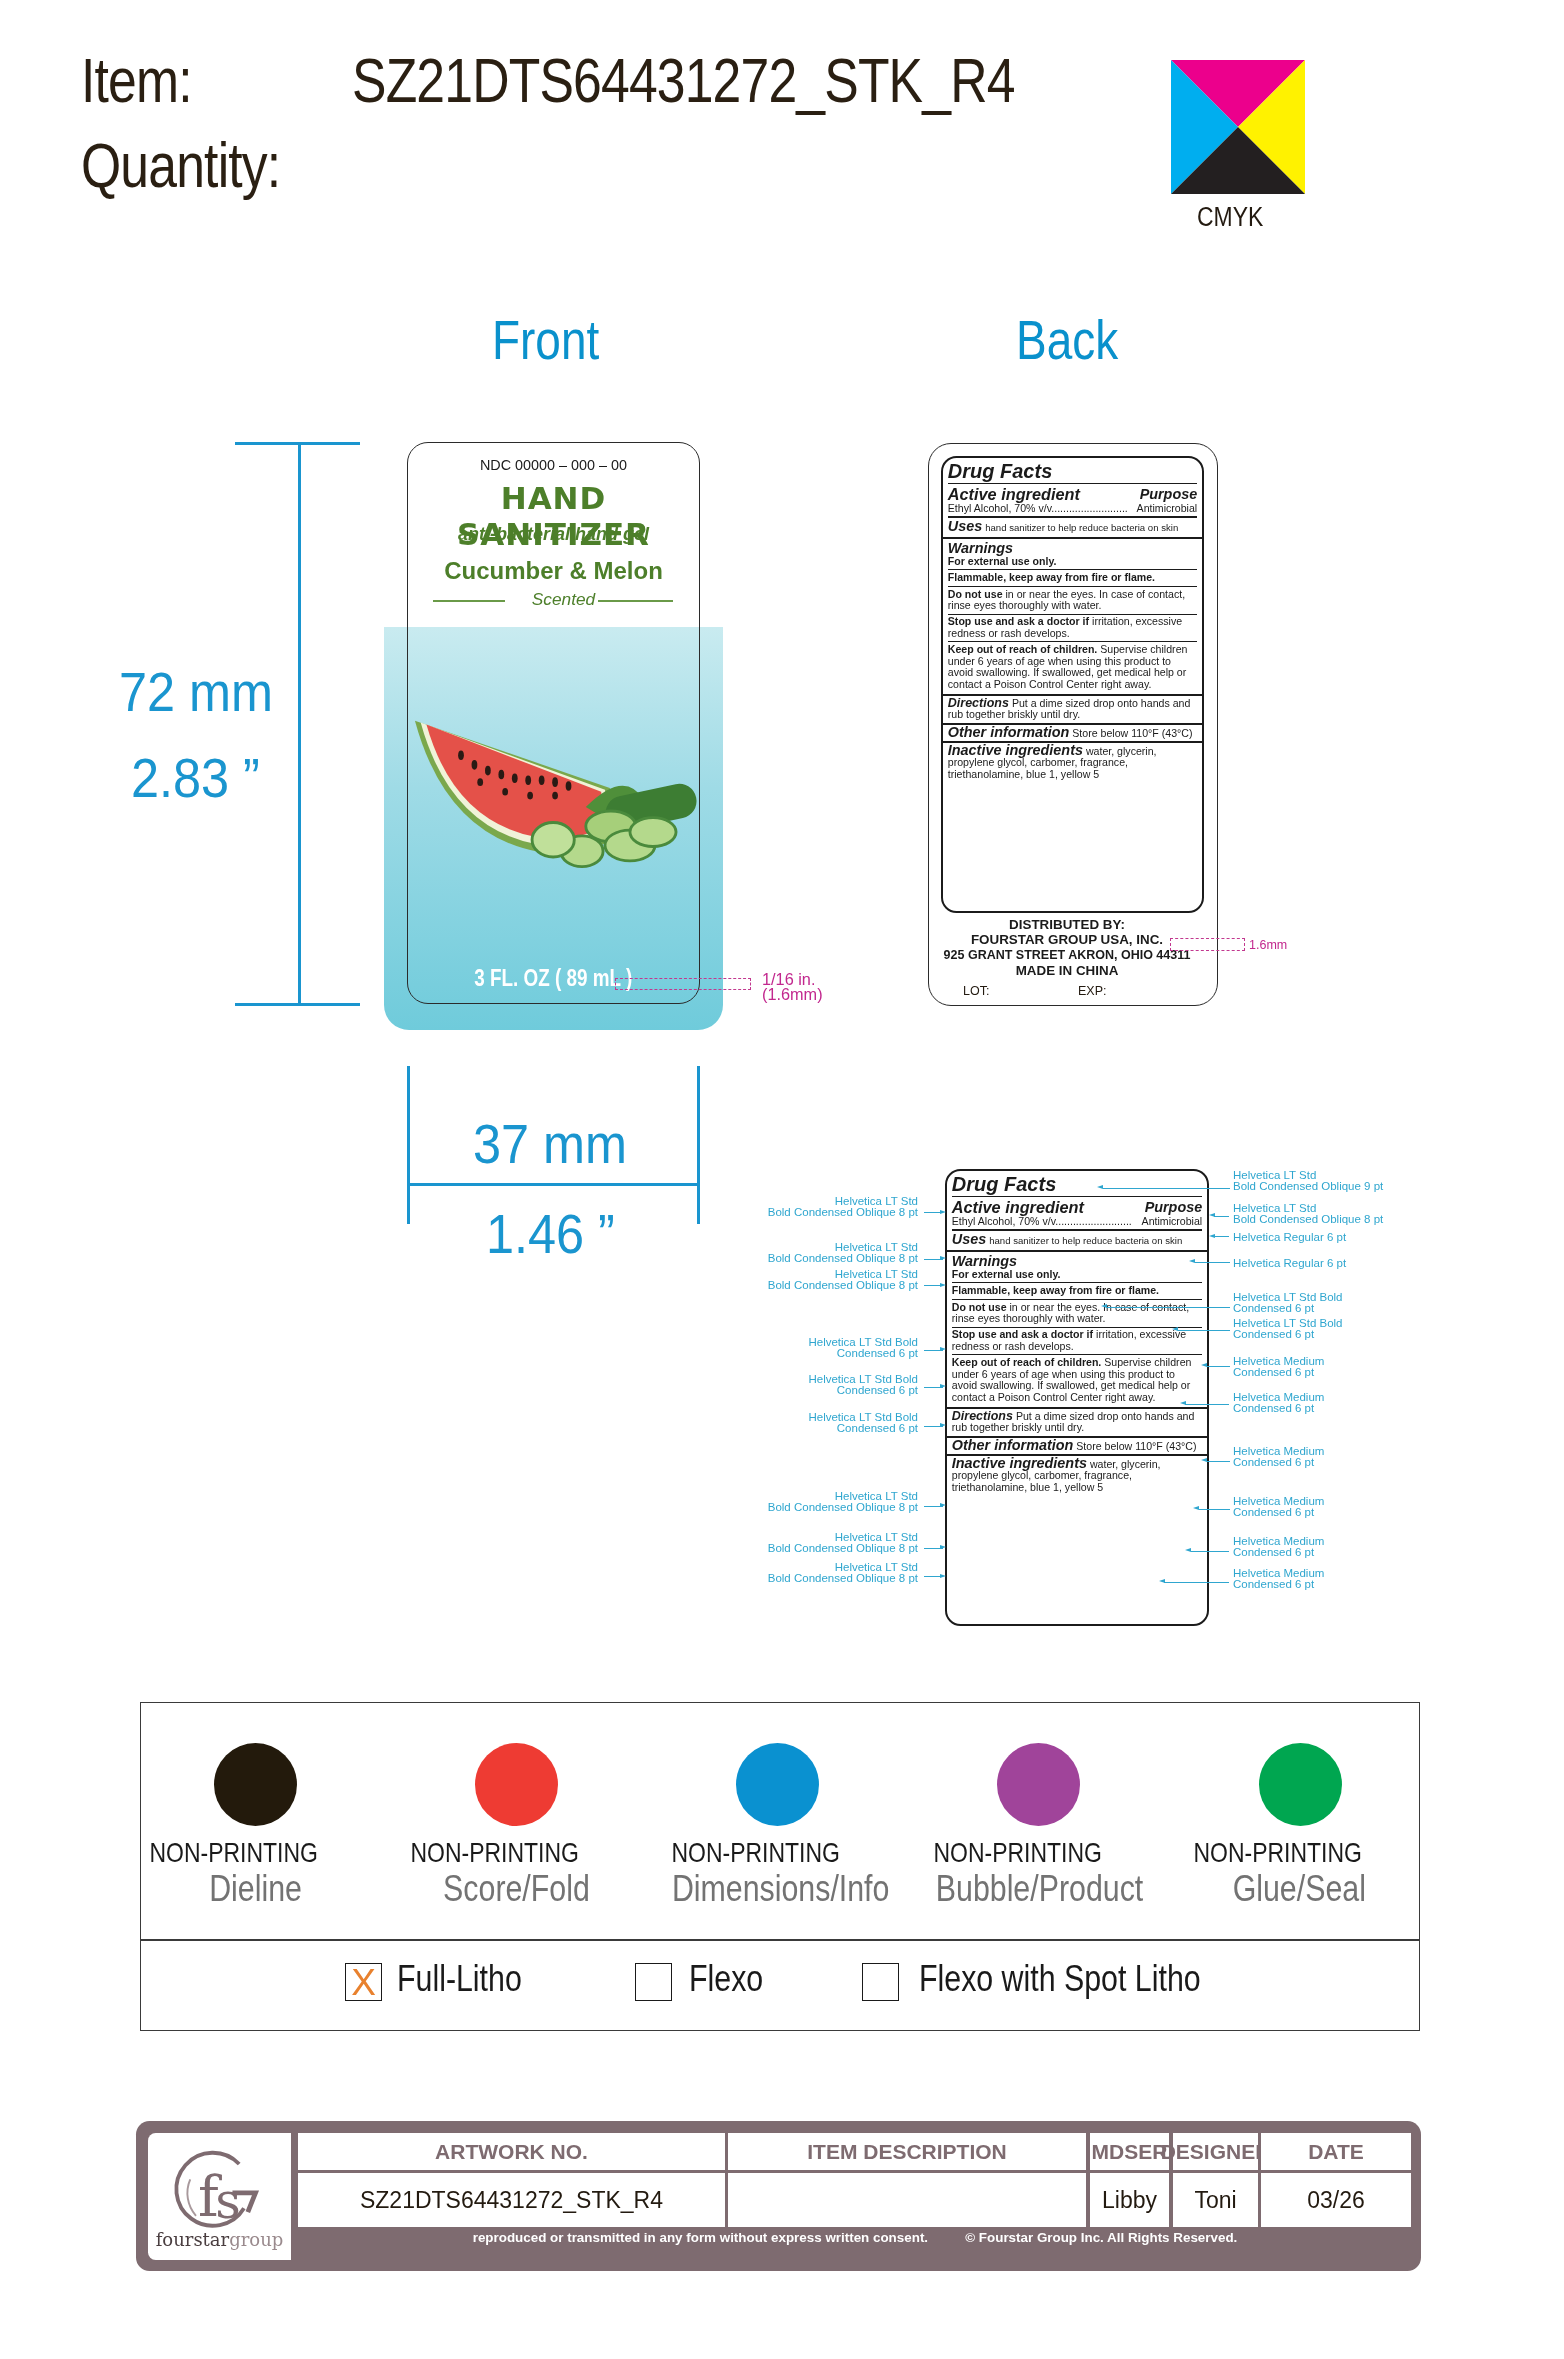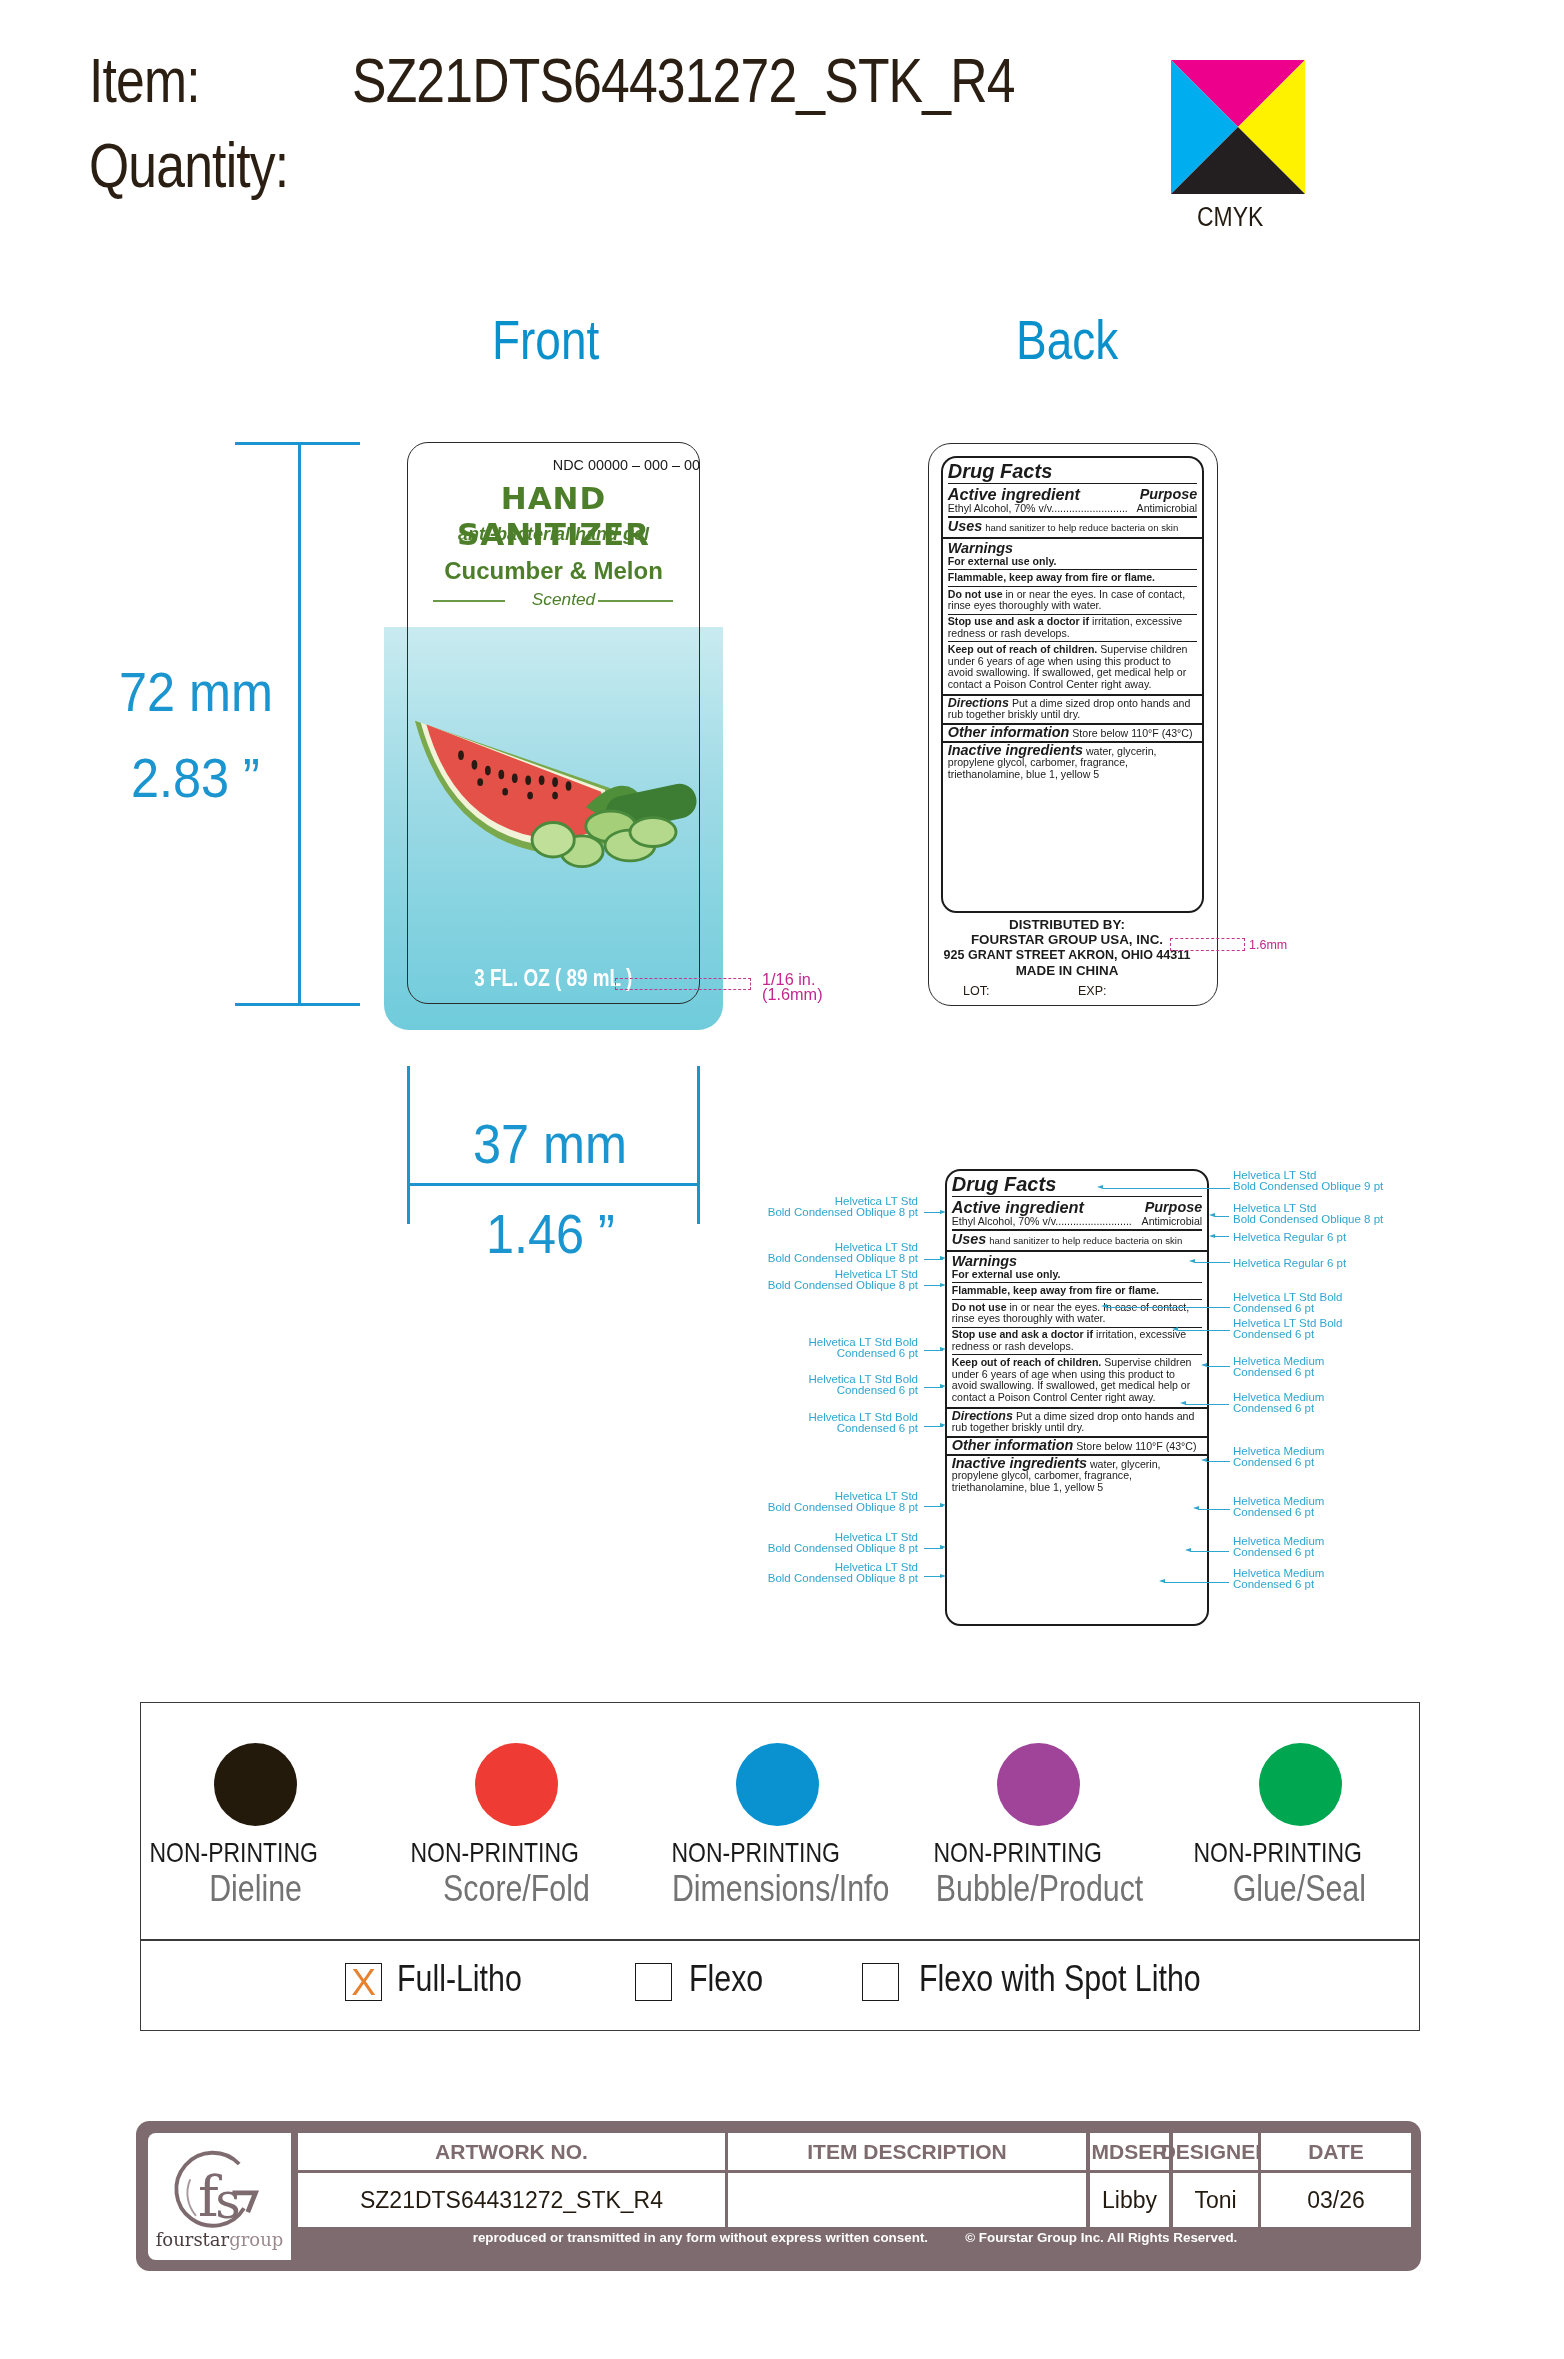--- a/index.html
+++ b/index.html
@@ -2,40 +2,40 @@
 <html><head>
 <meta charset="utf-8">
 <style>
   * { box-sizing: border-box; margin: 0; padding: 0; }
   html, body { width: 1564px; height: 2359px; background: #ffffff; overflow: hidden; }
   body { position: relative; font-family: "Liberation Sans", sans-serif; color: #231a10; }
   .abs { position: absolute; }
   .cond { transform-origin: left top; display: inline-block; white-space: nowrap; }
 
   
-  .hdr-label { font-size: 63px; color: #2a1f12; letter-spacing: -1px; margin-left: 8px; }
+  .hdr-label { font-size: 63px; color: #2a1f12; letter-spacing: -1px; }
   .hdr-item-val { font-size: 63px; color: #2a1f12; letter-spacing: -1px; }
 
   
   .cmyk-box { left: 1171px; top: 60px; width: 135px; width: 134px; height: 134px; }
   .cmyk-label { left: 1197px; top: 202px; font-size: 27px; color: #231a10; }
 
   .view-title { font-size: 56px; color: #0a91cc; text-decoration: underline; }
 
   
   .dim-line { background: #1a95cf; position: absolute; }
   .dim-text { color: #1a95cf; font-size: 56px; position: absolute; white-space: nowrap; }
 
   
   .front-bg { left: 384px; top: 627px; width: 339px; height: 403px;
     background: linear-gradient(180deg, #c9ebf0 0%, #9fdbe6 40%, #6fcbdb 100%);
     border-radius: 0 0 25px 25px; }
   .front-dieline { left: 407px; top: 442px; width: 293px; height: 562px;
     border: 1.9px solid #2b2b2b; border-radius: 21px; }
-  .ndc { left: 407px; top: 457px; width: 293px; text-align: right; font-size: 14.4px; color: #1b1b1b; }
+  .ndc { left: 407px; top: 457px; width: 293px; text-align: center; font-size: 14.4px; color: #1b1b1b; }
   .hs-title { left: 407px; top: 480px; width: 293px; text-align: center; font-size: 31px; font-weight: bold; color: #4d7f2a; letter-spacing: 1px; font-family: "DejaVu Sans", sans-serif; }
   .hs-sub { left: 407px; top: 524px; width: 293px; text-align: center; font-size: 18px; font-weight: bold; font-style: italic; color: #4d7f2a; }
   .hs-scent { left: 407px; top: 557px; width: 293px; text-align: center; font-size: 24px; font-weight: bold; color: #4d7f2a; }
   .hs-scented { left: 417px; top: 589px; width: 293px; text-align: center; font-size: 17.3px; font-weight: normal; font-style: italic; color: #4d7f2a; }
   .hs-rule { height: 1.9px; background: #6a9a48; top: 600px; }
   .volume { left: 407px; top: 965px; width: 293px; text-align: center; font-size: 23px; color: #ffffff; font-weight: bold; }
   .bleed-mark { border: 1px dashed #c2388f; position: absolute; }
   .bleed-text { color: #c2288e; font-size: 16.3px; line-height: 15.4px; position: absolute; }
 
   

